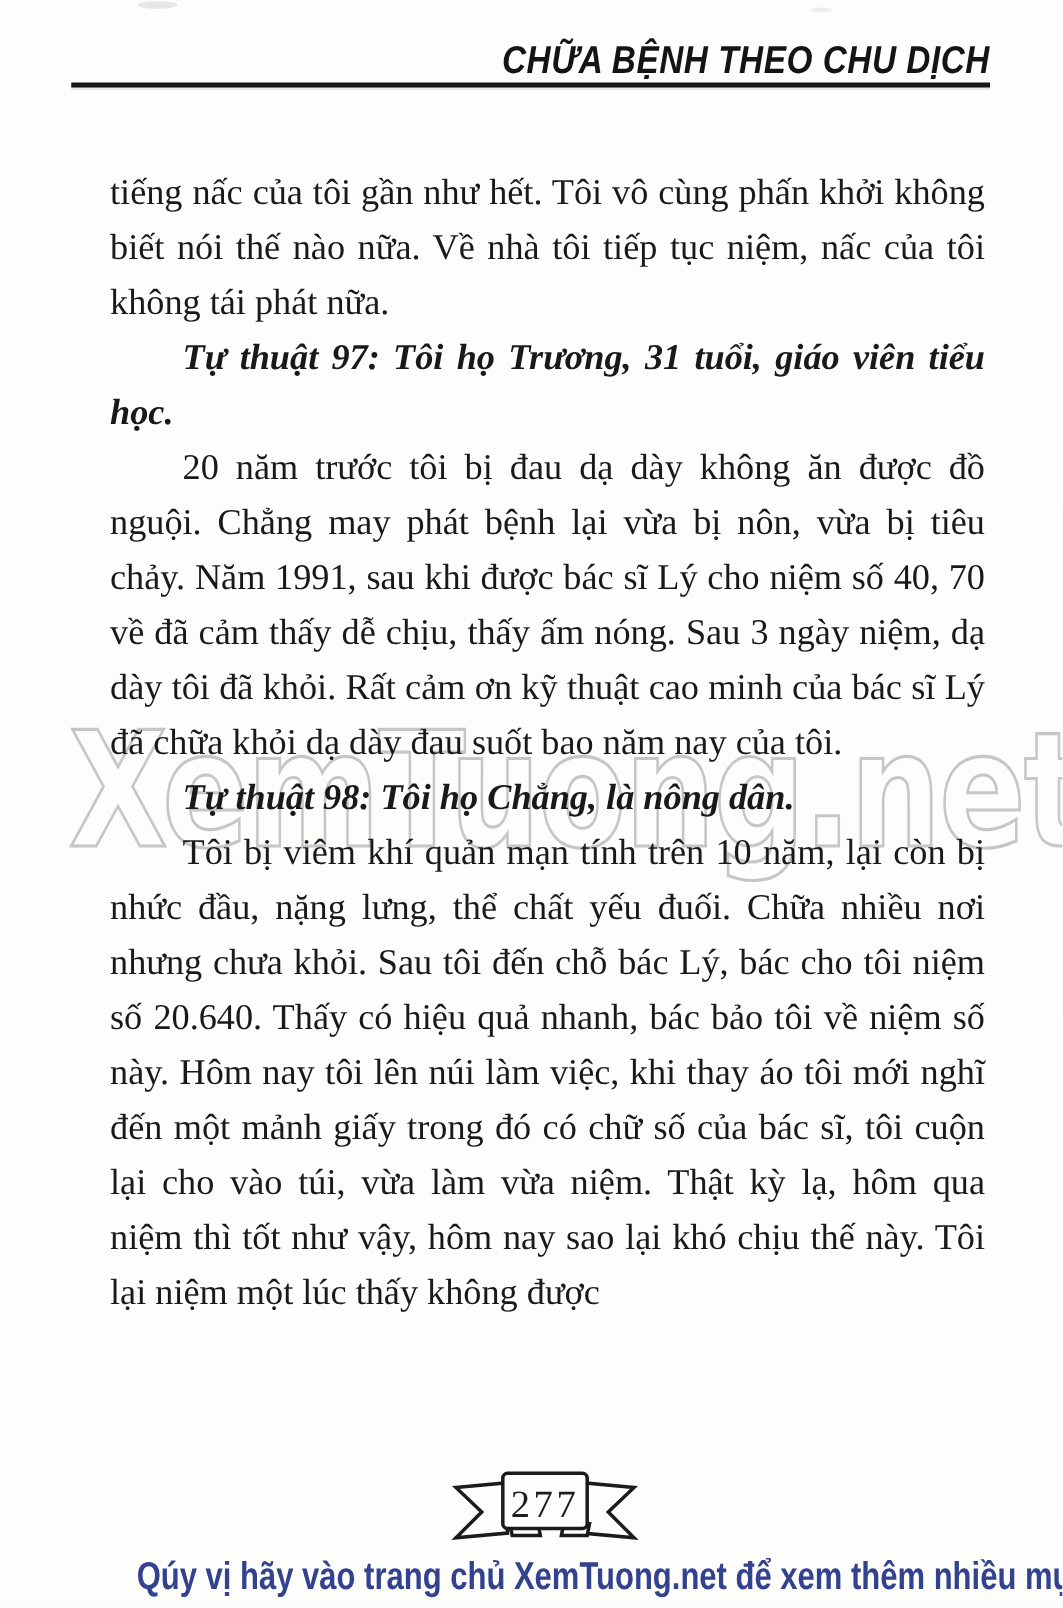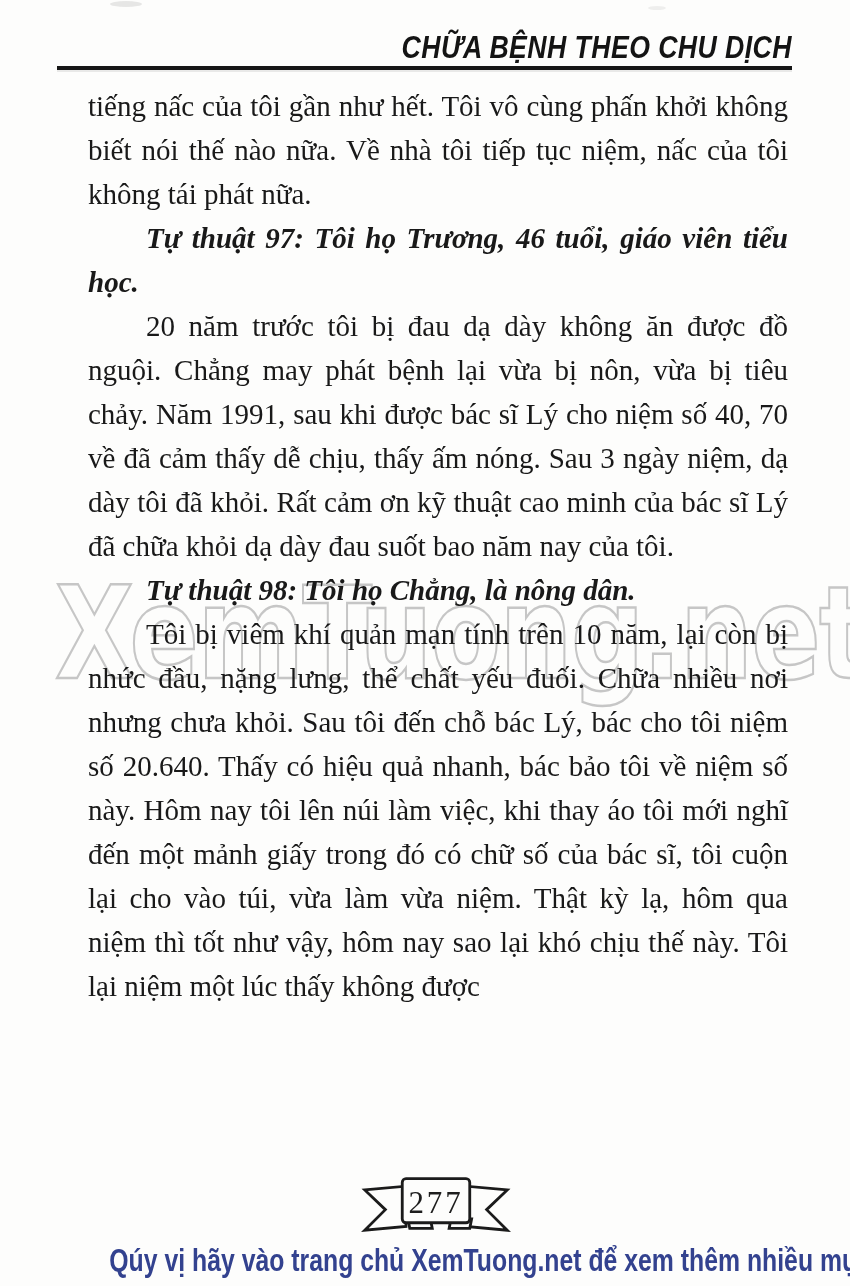--- a/index.html
+++ b/index.html
@@ -51,21 +51,21 @@
   }
   
   .body-text{
     position:absolute;
     top:84px; left:88px; width:700px;
     z-index:2;
     font-size:29px; line-height:44px;
     text-align:justify;
   }
   .body-text p{margin:0; text-indent:58px;}
-  .body-text p.no-indent{text-indent:0;}
+  .body-text p.no-indent{text-indent:0;margin-top:48px;}
   .body-text p.heading{font-weight:bold; font-style:italic;}
   
   .ribbon{
     position:absolute;
     left:358px; top:1174px;
     width:156px; height:60px;
     z-index:3;
   }
   .ribbon .wing, .ribbon .foot{
     fill:#fdfdfc; stroke:#1b1b1b; stroke-width:3; stroke-linejoin:miter;
@@ -106,21 +106,21 @@
   <div class="speck speck-1"></div>
   <div class="speck speck-2"></div>
 
   <div class="header-title">CHỮA BỆNH THEO CHU DỊCH</div>
   <div class="header-rule"></div>
 
   <div class="watermark">XemTuong.net</div>
 
   <div class="body-text">
     <p class="no-indent">tiếng nấc của tôi gần như hết. Tôi vô cùng phấn khởi không biết nói thế nào nữa. Về nhà tôi tiếp tục niệm, nấc của tôi không tái phát nữa.</p>
-    <p class="heading">Tự thuật 97: Tôi họ Trương, 46 tuổi, giáo viên tiểu học.</p>
+    <p class="heading">Tự thuật 97: Tôi họ Trương, 31 tuổi, giáo viên tiểu học.</p>
     <p>20 năm trước tôi bị đau dạ dày không ăn được đồ nguội. Chẳng may phát bệnh lại vừa bị nôn, vừa bị tiêu chảy. Năm 1991, sau khi được bác sĩ Lý cho niệm số 40, 70 về đã cảm thấy dễ chịu, thấy ấm nóng. Sau 3 ngày niệm, dạ dày tôi đã khỏi. Rất cảm ơn kỹ thuật cao minh của bác sĩ Lý đã chữa khỏi dạ dày đau suốt bao năm nay của tôi.</p>
     <p class="heading">Tự thuật 98: Tôi họ Chẳng, là nông dân.</p>
     <p>Tôi bị viêm khí quản mạn tính trên 10 năm, lại còn bị nhức đầu, nặng lưng, thể chất yếu đuối. Chữa nhiều nơi nhưng chưa khỏi. Sau tôi đến chỗ bác Lý, bác cho tôi niệm số 20.640. Thấy có hiệu quả nhanh, bác bảo tôi về niệm số này. Hôm nay tôi lên núi làm việc, khi thay áo tôi mới nghĩ đến một mảnh giấy trong đó có chữ số của bác sĩ, tôi cuộn lại cho vào túi, vừa làm vừa niệm. Thật kỳ lạ, hôm qua niệm thì tốt như vậy, hôm nay sao lại khó chịu thế này. Tôi lại niệm một lúc thấy không được</p>
   </div>
 
   <svg class="ribbon" viewBox="0 0 160 64" xmlns="http://www.w3.org/2000/svg">
     <polygon class="wing" points="4,17 48,13 48,56 4,60 26,38"></polygon>
     <polygon class="wing" points="156,17 112,13 112,56 156,60 134,38"></polygon>
     <polygon class="foot" points="50,48 74,48 76,58 52,58"></polygon>
     <polygon class="foot" points="96,48 118,48 116,58 94,58"></polygon>

